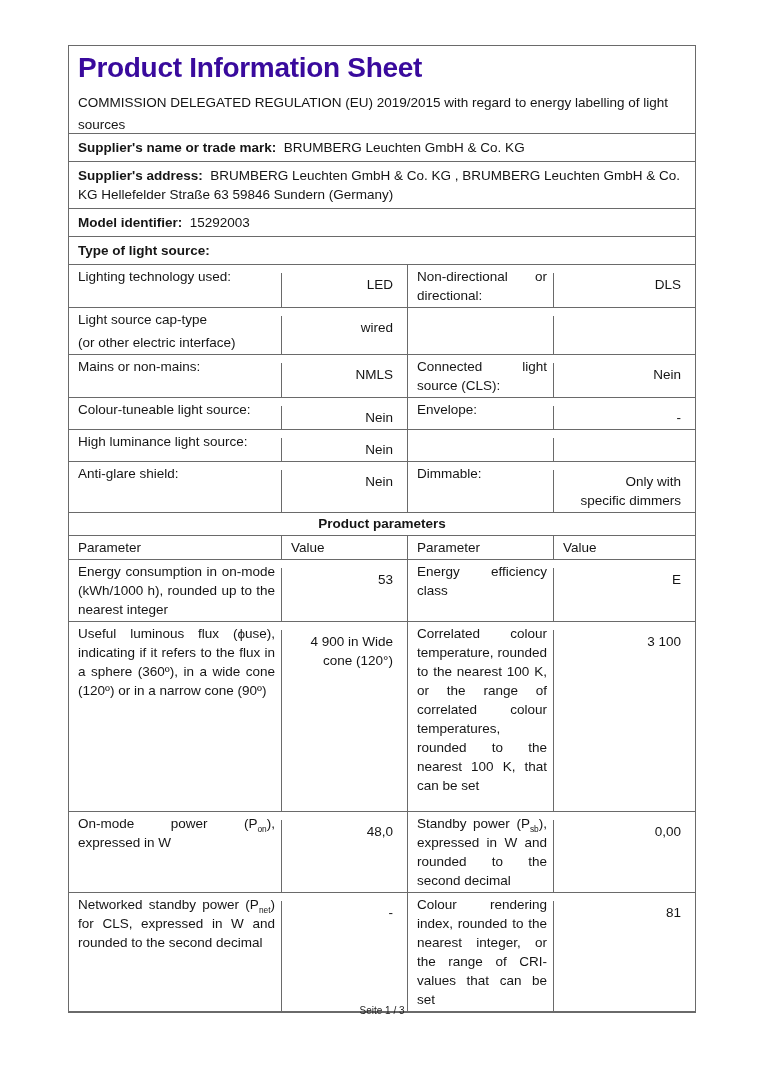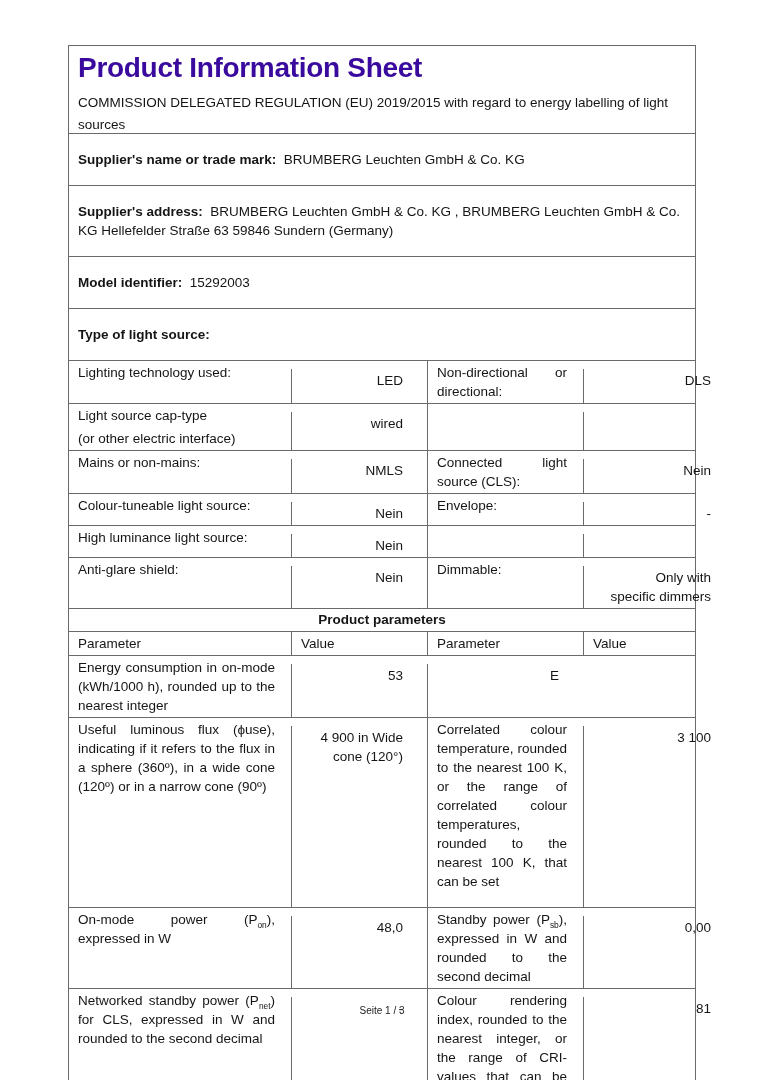--- a/index.html
+++ b/index.html
@@ -14,23 +14,23 @@
     font-size:13.5px;line-height:19px;box-sizing:border-box;
   }
   .row{border-top:1px solid #6a6a6a;}
   .row:first-child{border-top:none;}
   .titlebox{padding:5px 9px 6px 9px;height:76px;}
   .doc-title{
     font-size:28px;line-height:34px;font-weight:bold;color:#390a9d;
     letter-spacing:-0.3px;margin:0 0 7px 0;
   }
   .subtitle{font-size:13.5px;line-height:22px;color:#151515;}
-  .info{padding:16px 9px;}
+  .info{padding:4px 9px;}
   .info .lbl{font-weight:bold;}
-  .grid{display:grid;grid-template-columns:212px 126px 146px 142px;align-items:stretch;gap:10px;}
+  .grid{display:grid;grid-template-columns:212px 126px 146px 142px;align-items:stretch;}
   .cell{padding:2px 6px 2px 9px;box-sizing:border-box;}
   .cell + .cell{border-left:1px solid #6a6a6a;}
   .vcell{text-align:right;white-space:pre-line;padding:2px 14px;margin-top:8px;}
   .just{text-align:justify;text-align-last:left;}
   .r-lighting{min-height:41px;}
   .r-cap{min-height:43px;}
   .r-mains{min-height:41px;}
   .r-ct{min-height:22px;}
   .r-hl{min-height:21px;}
   .r-ag{min-height:38px;}
@@ -127,20 +127,21 @@
     <div class="cell">Parameter</div>
     <div class="cell">Value</div>
     <div class="cell">Parameter</div>
     <div class="cell">Value</div>
   </div>
 
 
   <div class="row grid r-energy">
     <div class="cell just">Energy consumption in on-mode (kWh/1000 h), rounded up to the nearest integer</div>
     <div class="cell vcell">53</div>
+    <div class="cell just">Energy efficiency class</div>
     <div class="cell vcell">E</div>
   </div>
 
   <div class="row grid r-flux">
     <div class="cell just">Useful luminous flux (ϕuse), indicating if it refers to the flux in a sphere (360º), in a wide cone (120º) or in a narrow cone (90º)</div>
     <div class="cell vcell">4 900 in Wide
 cone (120°)</div>
     <div class="cell just">Correlated colour temperature, rounded to the nearest 100 K, or the range of correlated colour temperatures, rounded to the nearest 100 K, that can be set</div>
     <div class="cell vcell">3 100</div>
   </div>

